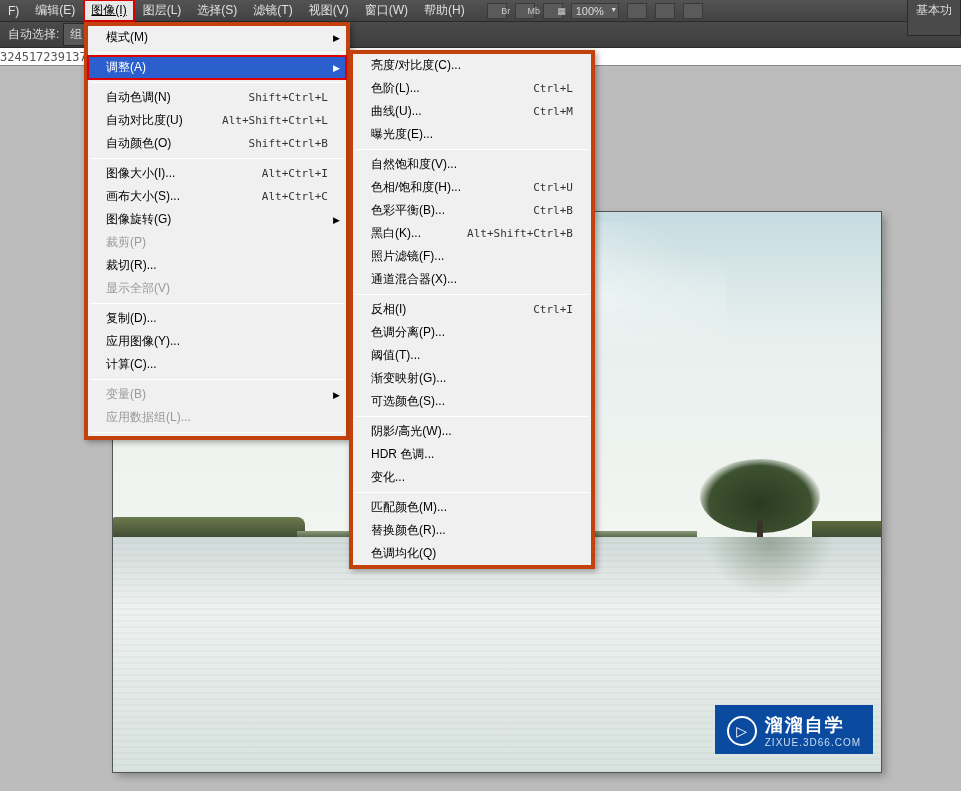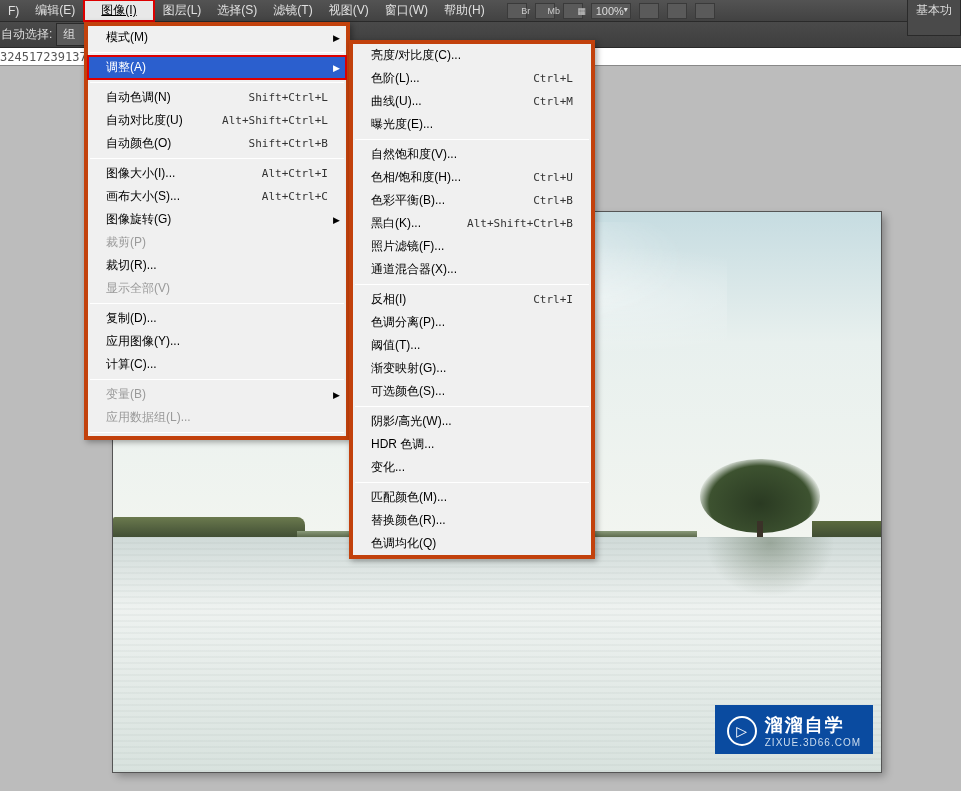--- a/index.html
+++ b/index.html
@@ -1,27 +1,27 @@
 <!DOCTYPE html>
 <html><head>
 <meta charset="utf-8">
 <style>
 * { margin: 0; padding: 0; box-sizing: border-box; font-family: "Microsoft YaHei", "SimSun", sans-serif; font-size: 12px; }
 body { background: #b0b0b0; width: 961px; height: 791px; overflow: hidden; position: relative; }
 
 .menubar { background: linear-gradient(#535353, #424242); height: 22px; display: flex; align-items: center; color: #e0e0e0; border-bottom: 1px solid #2a2a2a; }
 .menubar .item { padding: 3px 8px; cursor: pointer; white-space: nowrap; }
-.menubar .item.highlighted { border: 2px solid #d00; padding: 1px 16px; background: #e8e8e8; color: #000; text-decoration: underline; }
+.menubar .item.highlighted { border: 2px solid #d00; padding: 1px 6px; background: #e8e8e8; color: #000; text-decoration: underline; }
 .menubar .spacer { flex: 1; }
 .menubar .tool-icon { width: 20px; height: 16px; margin: 0 4px; background: #5a5a5a; border: 1px solid #3a3a3a; display: flex; align-items: center; justify-content: center; color: #ccc; font-size: 9px; padding-left: 18px; }
-.menubar .dropdown-small { background: #5a5a5a; border: 1px solid #3a3a3a; color: #ddd; padding: 1px 6px 1px 4px; position: relative; margin: 0 4px; font-size: 11px; }
+.menubar .dropdown-small { background: #5a5a5a; border: 1px solid #3a3a3a; color: #ddd; padding: 1px 14px 1px 4px; position: relative; margin: 0 4px; font-size: 11px; }
 .menubar .dropdown-small::after { content: '▾'; position: absolute; right: 2px; top: 1px; font-size: 8px; }
 .menubar .right-btn { background: #4a4a4a; border: 1px solid #2a2a2a; color: #ddd; padding: 16px 8px; margin-left: 4px; }
 
-.optbar { background: linear-gradient(#4a4a4a, #3e3e3e); height: 26px; display: flex; align-items: center; color: #ddd; border-bottom: 1px solid #2a2a2a; padding-left: 1px; }
+.optbar { background: linear-gradient(#4a4a4a, #3e3e3e); height: 26px; display: flex; align-items: center; color: #ddd; border-bottom: 1px solid #2a2a2a; padding-left: 8px; }
 .optbar .label { margin-right: 4px; }
 .optbar .sel { background: #5a5a5a; border: 1px solid #2a2a2a; color: #ddd; padding: 2px 16px 2px 6px; position: relative; }
 .optbar .sel::after { content: '▾'; position: absolute; right: 3px; top: 2px; font-size: 9px; }
 
 .ruler { background: #fff; height: 18px; border-bottom: 1px solid #888; position: relative; font-size: 9px; color: #555; overflow: hidden; }
 .ruler .nums { position: absolute; left: 0; top: 2px; letter-spacing: 0; white-space: nowrap; font-family: monospace; }
 
 .canvas-area { position: absolute; top: 66px; left: 0; right: 0; bottom: 0; background: #bcbcbc; }
 .image-doc { position: absolute; left: 113px; top: 146px; width: 768px; height: 560px; box-shadow: 0 0 0 1px #555, 4px 4px 8px rgba(0,0,0,0.3); overflow: hidden; }
 .sky { height: 58%; background: linear-gradient(#c6dce1, #e8f0ee 40%, #f2f5f0); position: relative; }
@@ -39,21 +39,21 @@
 
 .watermark { position: absolute; right: 8px; bottom: 18px; background: #0a4ba0; color: #fff; padding: 8px 12px 6px 12px; display: flex; align-items: center; gap: 8px; }
 .watermark .circ { width: 30px; height: 30px; border: 2px solid #fff; border-radius: 50%; display: flex; align-items: center; justify-content: center; color: #fff; font-size: 14px; }
 .watermark .txt { display: flex; flex-direction: column; }
 .watermark .big { font-size: 18px; font-weight: bold; letter-spacing: 2px; }
 .watermark .small { font-size: 10px; letter-spacing: 1px; color: #cde; }
 
 
 .menu { position: absolute; background: #f0f0f0; border: 4px solid #c2410c; box-shadow: 2px 2px 6px rgba(0,0,0,0.35); color: #000; z-index: 100; }
 .menu.lvl1 { left: 84px; top: 22px; width: 266px; }
-.menu.lvl2 { left: 349px; top: 40px; width: 246px; }
+.menu.lvl2 { left: 349px; top: 50px; width: 246px; }
 .menu .row { display: flex; align-items: center; padding: 3px 18px 3px 18px; white-space: nowrap; cursor: default; position: relative; }
 .menu .row .lab { flex: 1; }
 .menu .row .sc { color: #333; margin-left: 20px; font-family: monospace; font-size: 11px; }
 .menu .row .arrow { position: absolute; right: 6px; font-size: 9px; }
 .menu .row.hl { background: #2b5fce; color: #fff; }
 .menu .row.hl .sc { color: #fff; }
 .menu .row.dis .lab, .menu .row.dis .sc { color: #9a9a9a; }
 .menu .sep { height: 1px; background: #c0c0c0; margin: 3px 2px; border-bottom: 1px solid #fff; }
 .menu .row.redbox { outline: 2px solid #d00; outline-offset: -1px; }
 </style>

